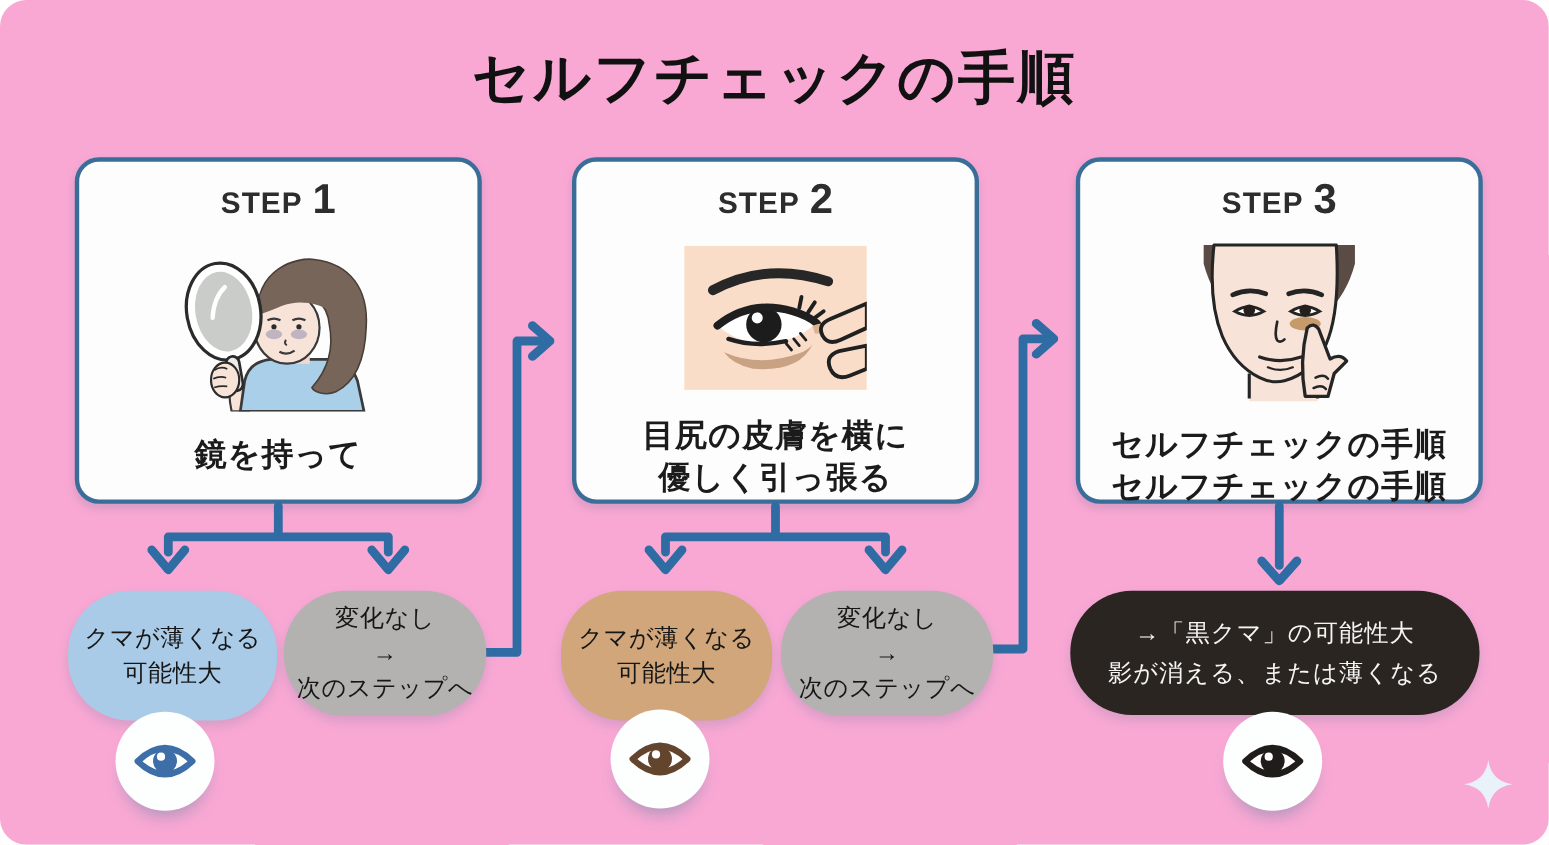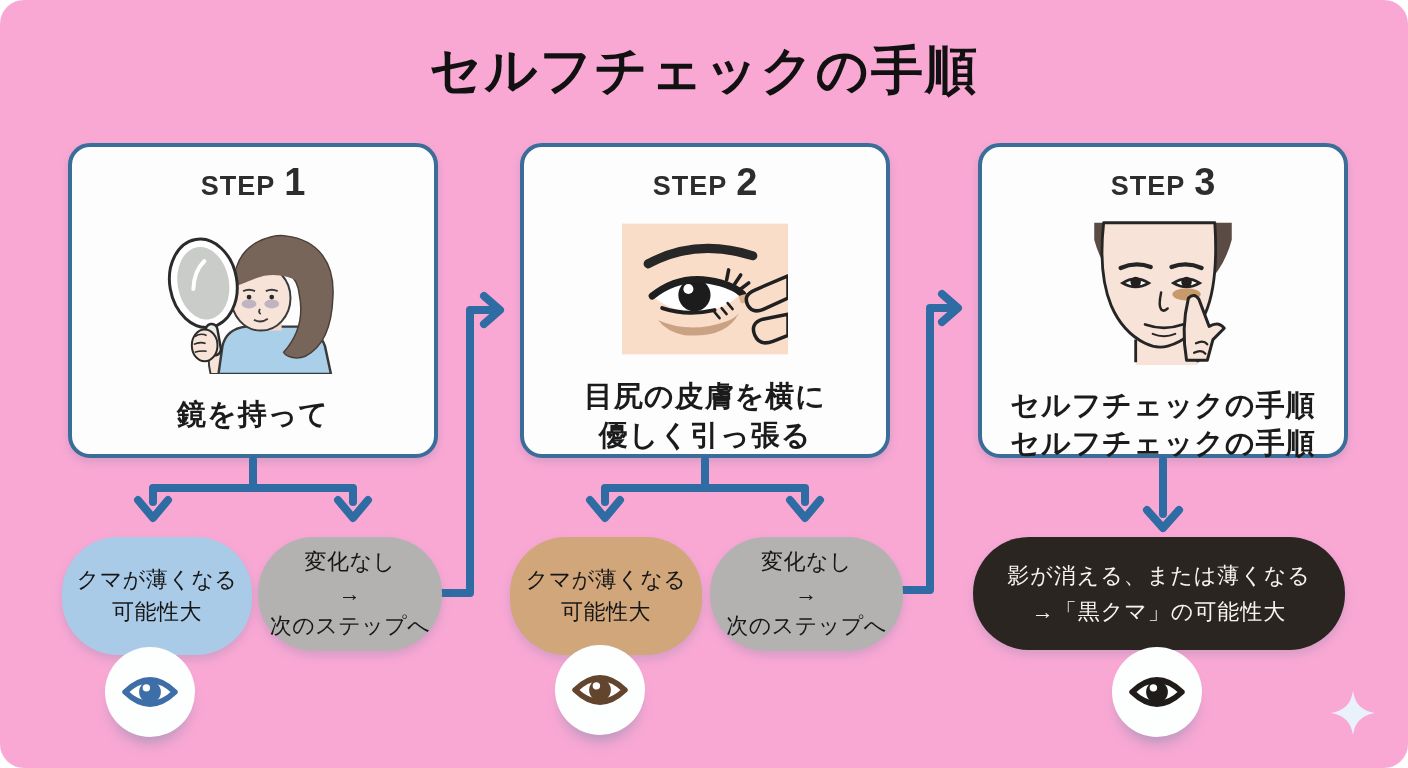--- a/index.html
+++ b/index.html
@@ -241,22 +241,22 @@
   <div class="bubble" id="bubble-gray2" style="background: rgb(179, 178, 176);">
     <div class="bubble-text" style="color: rgb(22, 22, 22);">
       <div>変化なし</div>
       <div>→</div>
       <div>次のステップへ</div>
     </div>
   </div>
 
   <div class="bubble" id="bubble-black" style="background: rgb(42, 37, 33);">
     <div class="bubble-text" style="color: rgb(246, 245, 243);">
+      <div>→「黒クマ」の可能性大</div>
       <div>影が消える、または薄くなる</div>
-      <div>→「黒クマ」の可能性大</div>
     </div>
   </div>
 
   <div class="eye-chip" id="eye-chip-1">
     <svg width="58" height="40" viewBox="0 0 56 38">
       <path d="M4 19 Q28 -4 52 19 Q28 42 4 19 Z" fill="#ffffff" stroke-width="5.5" stroke-linejoin="round" stroke="#3d6ea8"></path>
       <circle cx="28" cy="19" r="10.5" fill="#3d6ea8"></circle>
       <circle cx="24.5" cy="15" r="3.6" fill="#ffffff"></circle>
     </svg>
   </div>

